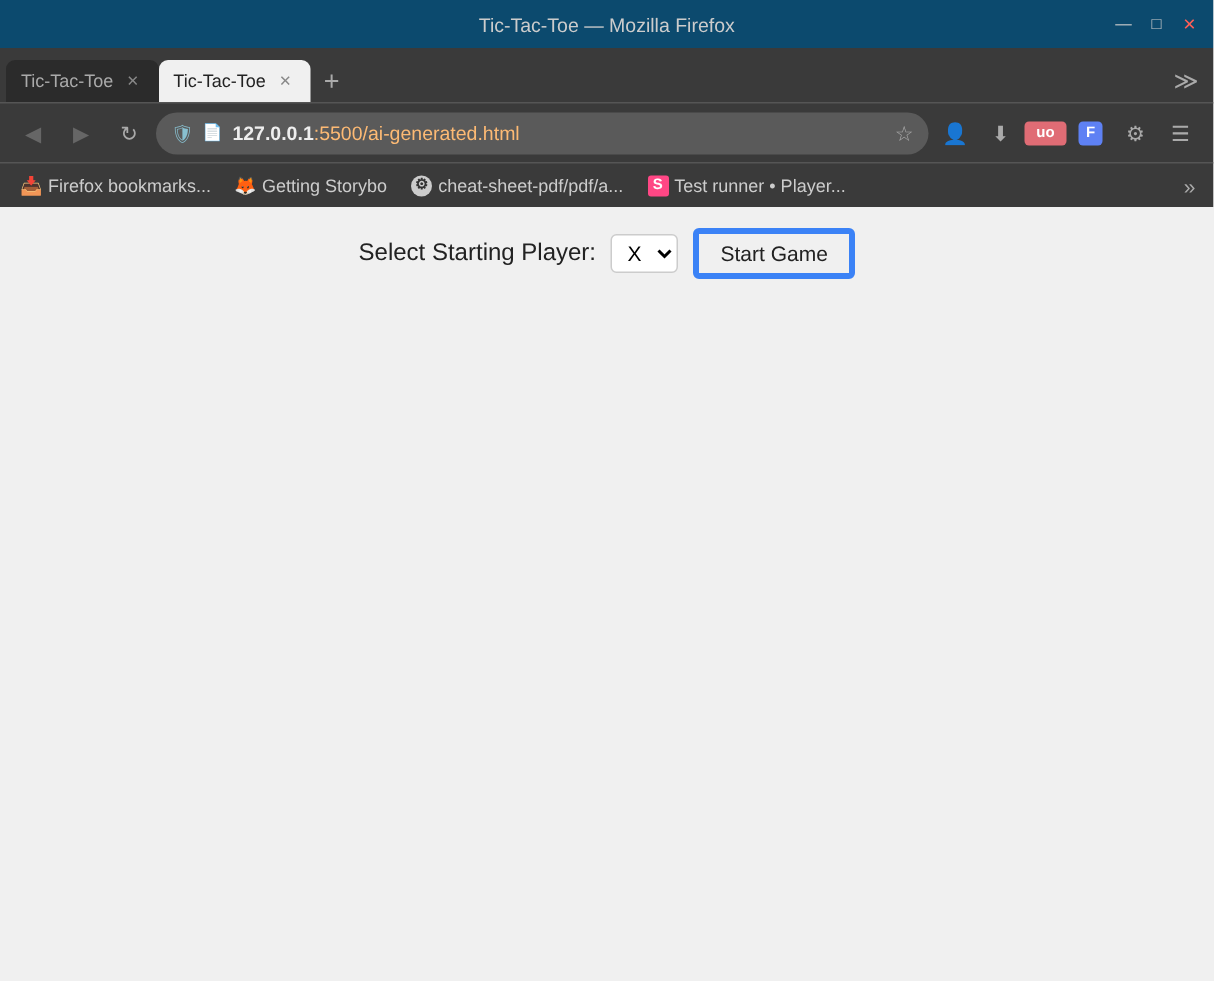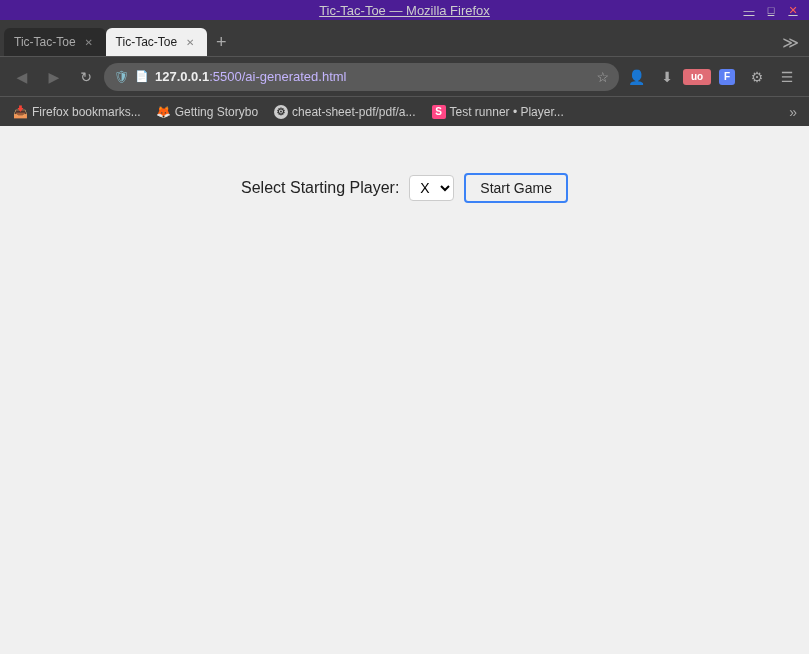--- a/index.html
+++ b/index.html
@@ -1,29 +1,28 @@
 <!DOCTYPE html>
 <html><head>
   <meta charset="utf-8">
   <style>
     * { margin: 0; padding: 0; box-sizing: border-box; }
     body { font-family: Arial, sans-serif; background: #f0f0f0; width: 809px; height: 654px; overflow: hidden; }
 
     
     .titlebar {
-      background: #4c1d95;
-      height: 20px;
+      background: #0c4a6e;
+      height: 32px;
       display: flex;
       align-items: center;
       justify-content: space-between;
       padding: 0 8px;
       color: #ccc;
       font-size: 13px;
       user-select: none;
-      text-decoration: underline;
     }
     .titlebar-title {
       flex: 1;
       text-align: center;
     }
     .titlebar-controls {
       display: flex;
       gap: 6px;
       align-items: center;
     }
@@ -216,21 +215,21 @@
     }
 
     
     .page-content {
       background: #f0f0f0;
       flex: 1;
       height: calc(654px - 32px - 36px - 40px - 30px);
       display: flex;
       align-items: flex-start;
       justify-content: center;
-      padding-top: 47px;
+      padding-top: 14px;
     }
     .page-inner {
       display: flex;
       align-items: center;
       gap: 10px;
       font-size: 16px;
       color: #222;
     }
     .select-label {
       font-size: 16px;
@@ -240,21 +239,21 @@
       font-size: 14px;
       border: 1px solid #ccc;
       border-radius: 4px;
       background: white;
       cursor: pointer;
     }
     .start-btn {
       padding: 5px 14px;
       font-size: 14px;
       background: #f0f0f0;
-      border: 2px solid #3b82f6;
+      border: 4px solid #3b82f6;
       border-radius: 4px;
       cursor: pointer;
       color: #222;
     }
 
     
     .icon-back::before { content: '◀'; }
     .icon-forward::before { content: '▶'; }
     .icon-refresh::before { content: '↻'; }
     .icon-gear::before { content: '⚙'; }
@@ -296,21 +295,21 @@
     <span class="icon-forward"></span>
   </button>
   <button class="nav-btn" title="Refresh">
     <span class="icon-refresh"></span>
   </button>
 
   <div class="address-bar-wrap">
     <span class="address-shield">🛡</span>
     <span class="address-page-icon">📄</span>
     <div class="address-text">
-      <span style="font-weight:bold; color:#eee;margin-top:36px;">127.0.0.1</span><span style="color:#c4b5fd;">:5500/ai-generated.html</span>
+      <span style="font-weight:bold; color:#eee;margin-top:36px;">127.0.0.1</span><span style="color:#fdba74;">:5500/ai-generated.html</span>
     </div>
     <span class="address-star">☆</span>
   </div>
 
   <div class="nav-icons-right">
     <div class="nav-icon-btn">
       <span>👤</span>
     </div>
     <div class="nav-icon-btn">
       <span>⬇</span>

